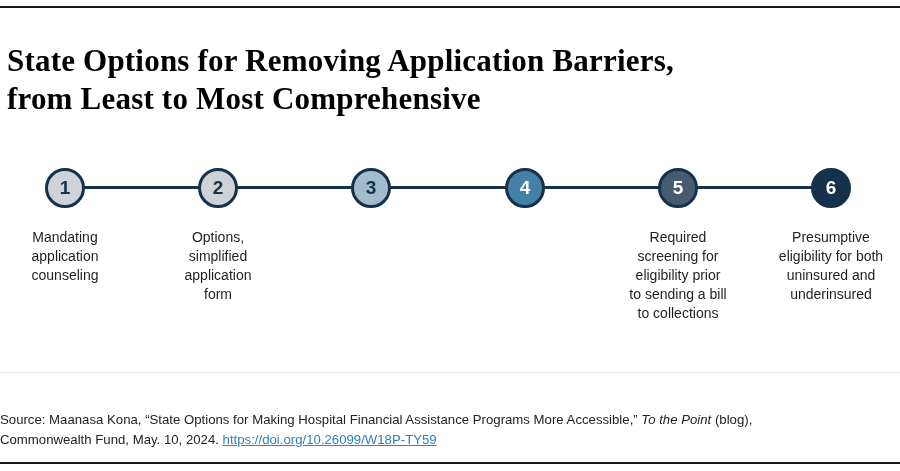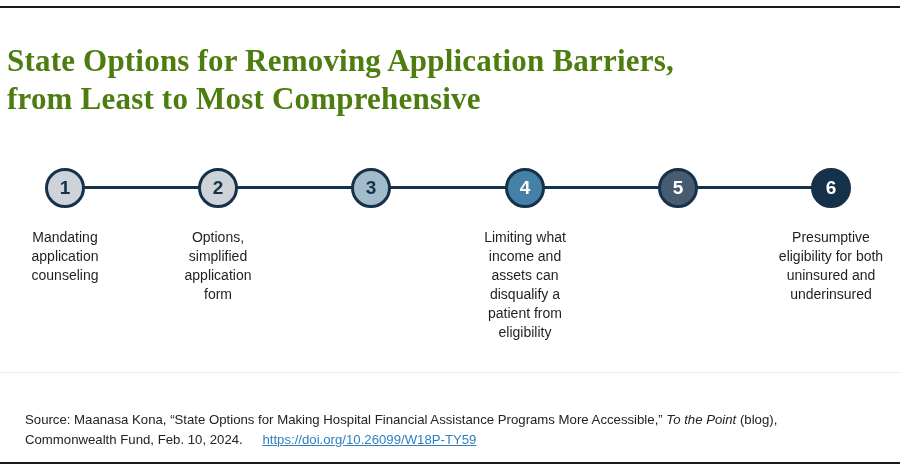--- a/index.html
+++ b/index.html
@@ -7,46 +7,46 @@
     width:900px;height:471px;position:relative;background:#ffffff;
     font-family:"Liberation Sans",sans-serif;color:#1f1f1f;overflow:hidden;
   }
   .rule{position:absolute;left:0;width:900px;height:2px;background:#1a1a1a;}
   .rule-top{top:6px;}
   .rule-bottom{top:462px;}
   .divider{position:absolute;left:0;top:372px;width:900px;height:1px;background:#ededed;}
   .title{
     position:absolute;left:7px;top:21px;width:860px;
     font-family:"Liberation Serif",serif;font-size:31px;line-height:38px;
-    color:#4d7c0f;white-space:pre-line;letter-spacing:0.2px;
+    color:#000000;white-space:pre-line;letter-spacing:0.2px;
   }
   .timeline{position:absolute;left:0;top:0;width:900px;height:360px;}
   .track{position:absolute;left:65px;top:186px;width:766px;height:3px;background:#16324a;z-index:0;}
   .step{position:absolute;top:168px;width:150px;text-align:center;z-index:1;}
   .step-0{left:-10px;}
   .step-1{left:143px;}
   .step-2{left:296px;}
   .step-3{left:450px;}
   .step-4{left:603px;}
   .step-5{left:756px;}
   .circle{
     width:34px;height:34px;border:3px solid #16324a;border-radius:50%;
     margin:0 auto;line-height:34px;text-align:center;
     font-size:19px;font-weight:bold;background:#cdd3d9;color:#16324a;
   }
   .step-label{
     margin-top:20px;font-size:14px;line-height:19px;color:#1f1f1f;
     white-space:pre-line;
   }
   .source{
-    position:absolute;left:25px;top:397px;width:860px;
+    position:absolute;left:0;top:397px;width:860px;
     font-size:13.2px;line-height:19.5px;color:#222222;
   }
   .source .pub{font-style:italic;}
-  .source a{color:#2f80bf;text-decoration:underline;margin-left:16px;}
+  .source a{color:#2f80bf;text-decoration:underline;}
 </style>
 </head>
 <body>
 
 <div class="rule rule-top" style="background-color: rgb(26, 26, 26);"></div>
 
 <h1 class="title">State Options for Removing Application Barriers,
 from Least to Most Comprehensive</h1>
 
 <div class="timeline">
@@ -66,38 +66,37 @@
 application
 form</div>
   </div>
 
   <div class="step step-2">
     <div class="circle" style="background-color: rgb(162, 188, 203); color: rgb(22, 50, 74);">3</div>
   </div>
 
   <div class="step step-3">
     <div class="circle" style="background-color: rgb(69, 128, 166); color: rgb(255, 255, 255);">4</div>
-    <div class="step-label">Limiting what
-income and
-assets can
-disqualify a
-patient from
-eligibility</div>
   </div>
 
   <div class="step step-4">
     <div class="circle" style="background-color: rgb(71, 92, 113); color: rgb(255, 255, 255);">5</div>
+    <div class="step-label">Required
+screening for
+eligibility prior
+to sending a bill
+to collections</div>
   </div>
 
   <div class="step step-5">
     <div class="circle" style="background-color: rgb(22, 50, 74); color: rgb(255, 255, 255);">6</div>
     <div class="step-label">Presumptive
 eligibility for both
 uninsured and
 underinsured</div>
   </div>
 </div>
 
 <div class="divider" style="background-color: rgb(237, 237, 237);"></div>
 
-<p class="source"><span>Source: Maanasa Kona, “State Options for Making Hospital Financial Assistance Programs More Accessible,” </span><span class="pub">To the Point</span><span> (blog),</span><br><span>Commonwealth Fund, Feb. 10, 2024. </span><a href="#" style="color: rgb(47, 128, 191);">https://doi.org/10.26099/W18P-TY59</a></p>
+<p class="source"><span>Source: Maanasa Kona, “State Options for Making Hospital Financial Assistance Programs More Accessible,” </span><span class="pub">To the Point</span><span> (blog),</span><br><span>Commonwealth Fund, May. 10, 2024. </span><a href="#" style="color: rgb(47, 128, 191);">https://doi.org/10.26099/W18P-TY59</a></p>
 
 <div class="rule rule-bottom" style="background-color: rgb(26, 26, 26);"></div>
 
 </body></html>

